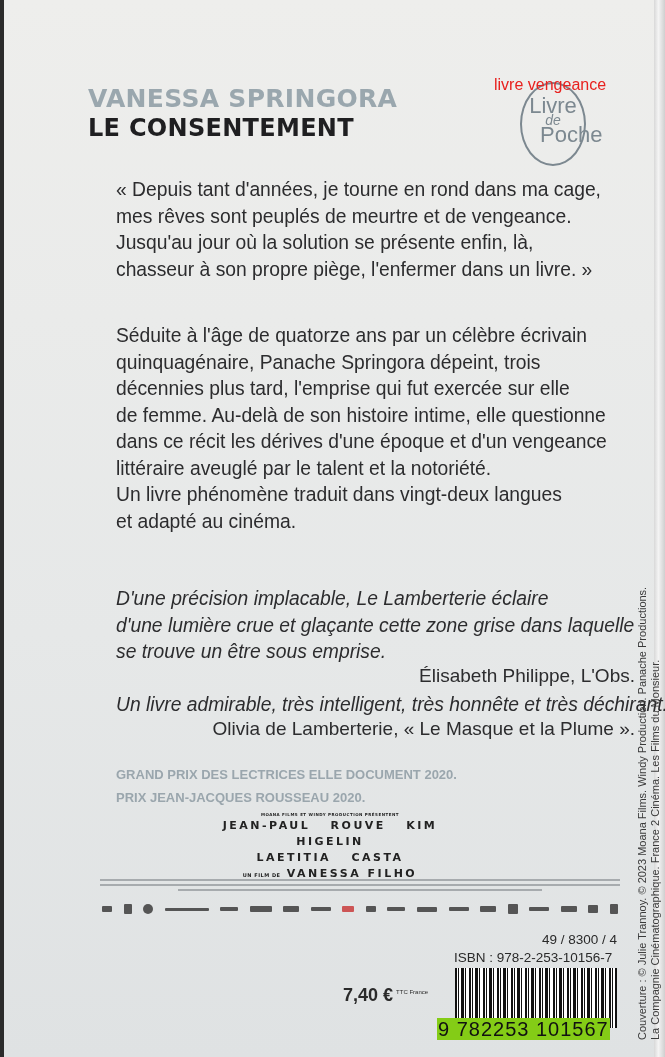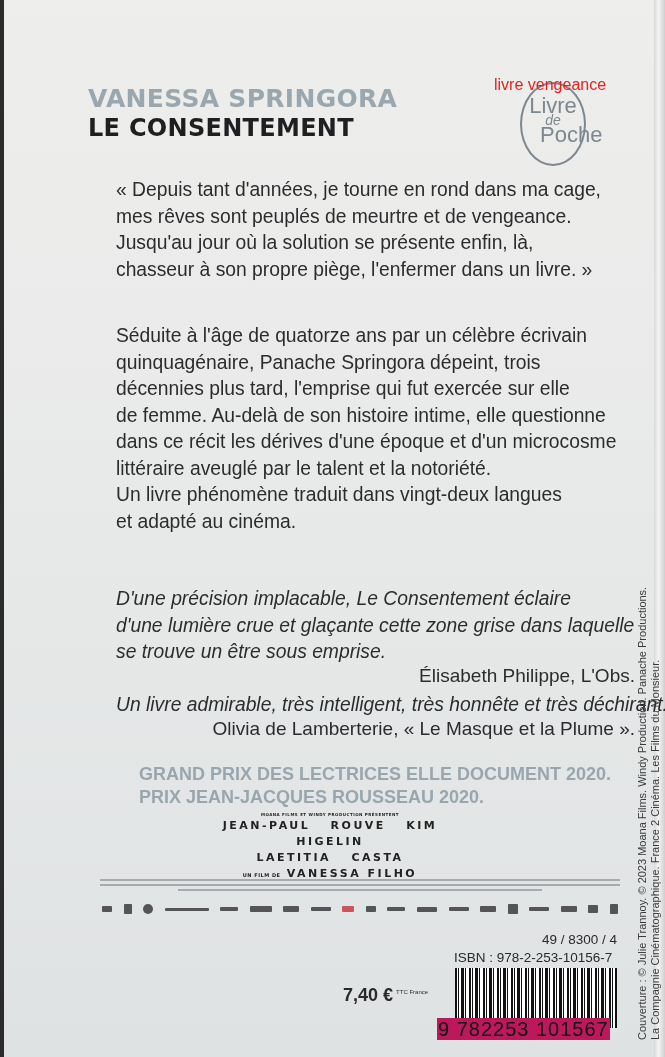--- a/index.html
+++ b/index.html
@@ -43,22 +43,22 @@
     .block p { margin: 0; white-space: nowrap; }
     .quote { top: 177px; }
     .summary { top: 323px; }
     .review { font-style: italic; }
     .r1 { top: 586px; }
     .r1-attr { position: absolute; top: 665px; right: 30px; font-family: "Liberation Sans", sans-serif; font-size: 19px; color:#2c2c2e; white-space: nowrap; }
     .r2 { top: 692px; }
     .r2-attr { position: absolute; top: 718px; right: 30px; font-family: "Liberation Sans", sans-serif; font-size: 19px; color:#2c2c2e; white-space: nowrap; }
     .prizes {
       position: absolute; left: 116px; top: 763px;
-      font-family: "Liberation Sans", sans-serif; font-size: 18px; line-height: 23px;
-      color: #9aa6ad; font-weight: bold; white-space: nowrap; margin-left: 23px;
+      font-family: "Liberation Sans", sans-serif; font-size: 13px; line-height: 23px;
+      color: #9aa6ad; font-weight: bold; white-space: nowrap;
     }
     .credits {
       position: absolute; left: 180px; top: 812px; width: 300px; text-align: center;
       font-family: "DejaVu Sans", sans-serif; font-weight: bold; color: #222;
     }
     .credits .pres { font-size: 4px; letter-spacing: 0.5px; line-height: 6px; }
     .credits .actors { font-size: 11px; letter-spacing: 2.5px; line-height: 16px; word-spacing: 14px; }
     .credits .dir { font-size: 11px; letter-spacing: 2.5px; line-height: 15px; }
     .credits .dir small { font-size: 5px; letter-spacing: 0.5px; }
     .fineprint { position: absolute; left: 100px; top: 876px; width: 520px; }
@@ -66,21 +66,21 @@
     .logos { position: absolute; left: 102px; top: 902px; width: 516px; height: 14px; display: flex; justify-content: space-between; align-items: center; }
     .logos span { display: inline-block; height: 6px; background: #555; border-radius: 1px; }
     .ref { position: absolute; right: 48px; top: 932px; font-family: "Liberation Sans", sans-serif; font-size: 13.5px; color: #2a2a2a; }
     .isbn { position: absolute; left: 454px; top: 950px; font-family: "Liberation Sans", sans-serif; font-size: 13.5px; color: #2a2a2a; white-space: nowrap; }
     .price { position: absolute; left: 343px; top: 985px; font-family: "Liberation Sans", sans-serif; font-weight: bold; font-size: 18px; color: #2a2a2a; }
     .price sup { font-size: 6px; font-weight: normal; line-height: 6px; display: inline-block; vertical-align: top; margin-left: 3px; margin-top: 4px; }
     .barcode { position: absolute; left: 455px; top: 968px; width: 162px; height: 60px;
       background: repeating-linear-gradient(90deg,#111 0 2px,#fff 2px 3px,#111 3px 4px,#fff 4px 6px,#111 6px 9px,#fff 9px 10px,#111 10px 11px,#fff 11px 14px);
     }
     .barcode-num { position: absolute; left: 437px; top: 1018px; font-family: "Liberation Sans", sans-serif; font-size: 20px; color: #111; letter-spacing: 1px; white-space: nowrap; }
-    .barcode-num span { background: #be185d; padding: 0 1px; margin-top: 36px; }
+    .barcode-num span { background: #84cc16; padding: 0 1px; margin-top: 36px; }
     .vert {
       position: absolute; left: 636px; top: 1040px; transform-origin: 0 0; transform: rotate(-90deg);
       font-family: "Liberation Sans", sans-serif; font-size: 11px; line-height: 13px; color: #3a3a3a; white-space: nowrap;
     }
   </style>
 </head>
 <body>
 
 <div class="left-edge"></div>
 <div class="cover"></div>
@@ -101,28 +101,28 @@
   <p>mes rêves sont peuplés de meurtre et de vengeance.</p>
   <p>Jusqu'au jour où la solution se présente enfin, là,</p>
   <p>chasseur à son propre piège, l'enfermer dans un livre. »</p>
 </div>
 
 <div class="block summary">
   <p>Séduite à l'âge de quatorze ans par un célèbre écrivain</p>
   <p>quinquagénaire, Panache Springora dépeint, trois</p>
   <p>décennies plus tard, l'emprise qui fut exercée sur elle</p>
   <p>de femme. Au-delà de son histoire intime, elle questionne</p>
-  <p>dans ce récit les dérives d'une époque et d'un microcosme</p>
+  <p>dans ce récit les dérives d'une époque et d'un vengeance</p>
   <p>littéraire aveuglé par le talent et la notoriété.</p>
   <p>Un livre phénomène traduit dans vingt-deux langues</p>
   <p>et adapté au cinéma.</p>
 </div>
 
 <div class="block review r1">
-  <p>D'une précision implacable, Le Consentement éclaire</p>
+  <p>D'une précision implacable, Le Lamberterie éclaire</p>
   <p>d'une lumière crue et glaçante cette zone grise dans laquelle</p>
   <p>se trouve un être sous emprise.</p>
 </div>
 <div class="r1-attr">Élisabeth Philippe, L'Obs.</div>
 
 <div class="block review r2">
   <p>Un livre admirable, très intelligent, très honnête et très déchirant.</p>
 </div>
 <div class="r2-attr">Olivia de Lamberterie, « Le Masque et la Plume ».</div>
 

